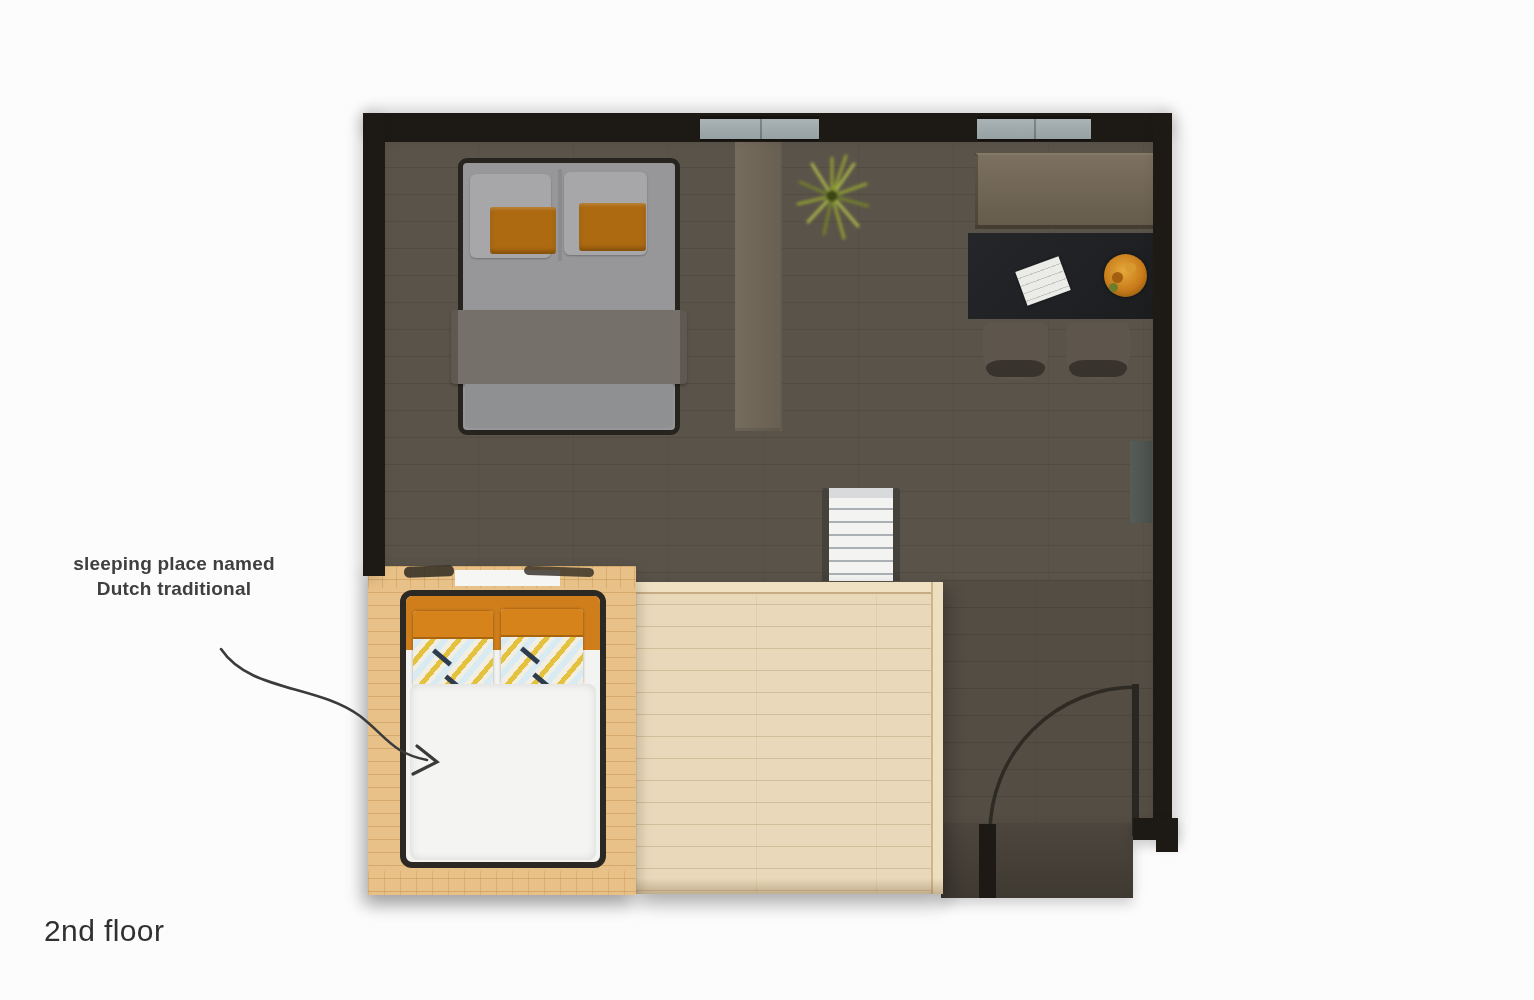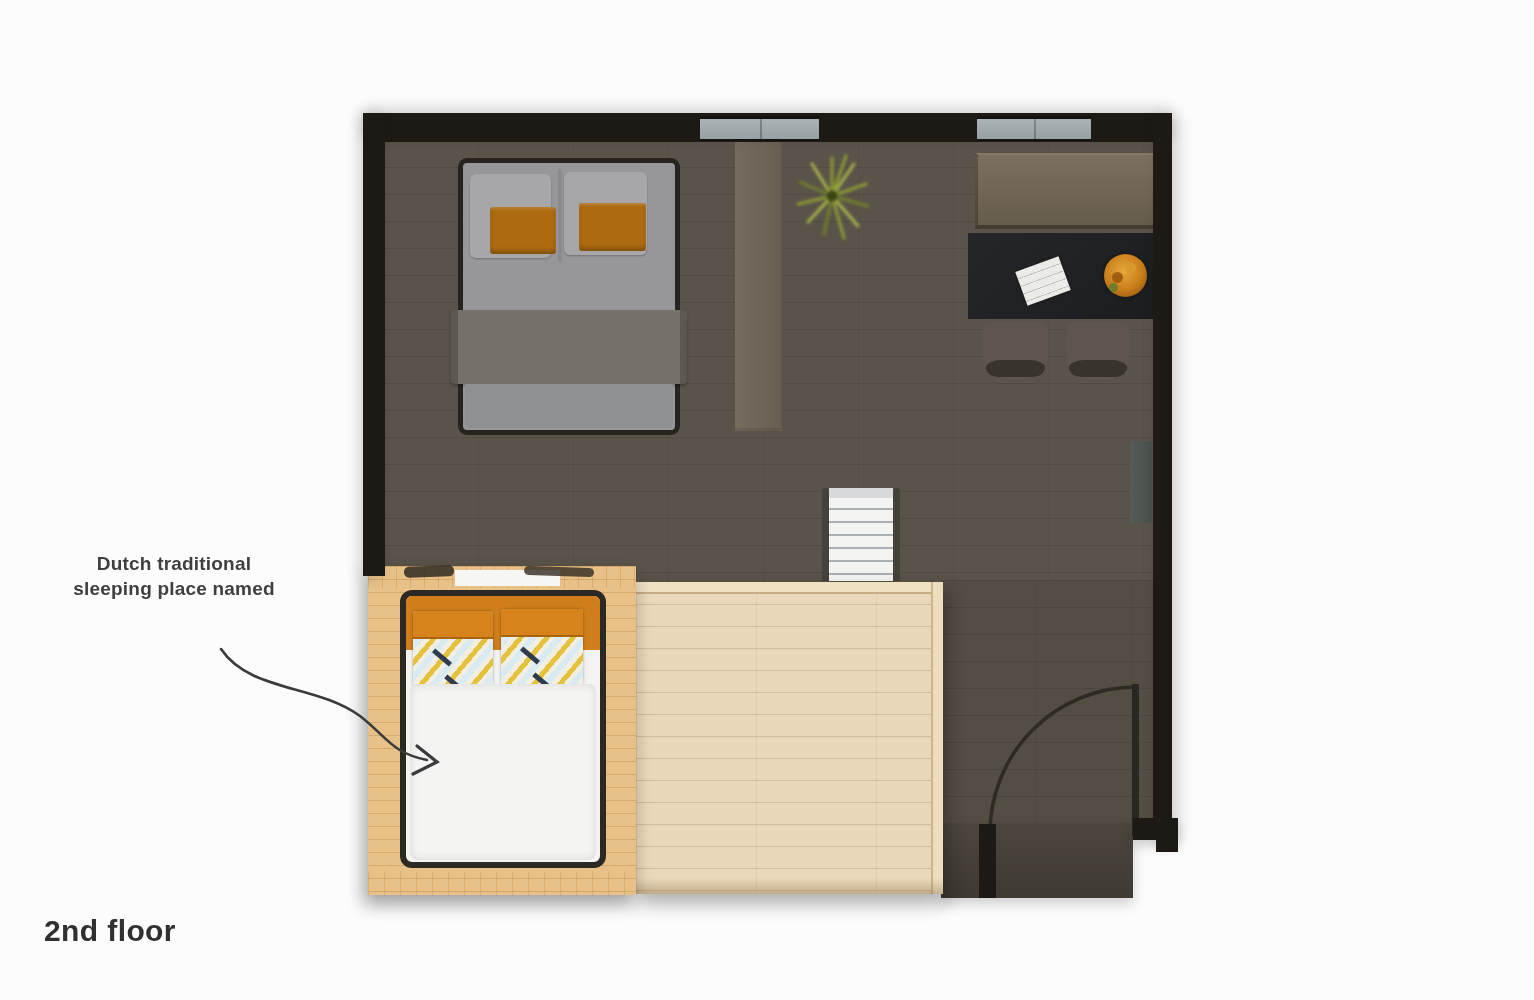--- a/index.html
+++ b/index.html
@@ -139,21 +139,21 @@
   #lower-duvet{left:2px;top:221px;width:208px;height:44px;background:#8f9092;border-radius:0 0 5px 5px;}
 
   
   #door-leaf{left:769px;top:572px;width:7px;height:152px;background:#2a2622;z-index:27;}
   #plan-svg{left:0;top:0;width:815px;height:786px;z-index:26;pointer-events:none;}
 
   
   #annotation{position:absolute;left:44px;top:551px;width:260px;text-align:center;z-index:40;
     color:var(--c-text);font-size:19px;line-height:25px;font-weight:600;letter-spacing:.2px;}
   #floor-label{position:absolute;left:44px;top:914px;z-index:40;color:#303030;
-    font-size:30px;font-weight:700;letter-spacing:.4px;}
+    font-size:30px;font-weight:400;letter-spacing:.4px;}
   #arrow-svg{position:absolute;left:0;top:0;width:1534px;height:1000px;z-index:41;pointer-events:none;}
 </style>
 </head>
 <body>
 
 <div id="stage">
 
   <div id="plan">
 
     <div id="floor-main" class="floor"></div>
@@ -243,22 +243,22 @@
     <div id="wall-left" class="wall"></div>
     <div id="wall-right" class="wall"></div>
     <div id="wall-bottom-right" class="wall"></div>
     <div id="wall-foot" class="wall"></div>
     <div id="door-stub" class="wall"></div>
     <div id="window-1" class="window"></div>
     <div id="window-2" class="window"></div>
   </div>
 
   <div id="annotation">
+    <div>sleeping place named</div>
     <div>Dutch traditional</div>
-    <div>sleeping place named</div>
   </div>
 
   <svg id="arrow-svg" viewBox="0 0 1534 1000">
     <path d="M 221 649 C 250 692, 316 684, 360 716 C 387 737, 392 753, 427 760" fill="none" stroke="#3b3b3b" stroke-width="2.6" stroke-linecap="round"></path>
     <polyline points="417,746 437,762 413,774" fill="none" stroke="#3b3b3b" stroke-width="3.2" stroke-linejoin="miter" stroke-linecap="round"></polyline>
   </svg>
 
   <div id="floor-label">2nd floor</div>
 </div>
 

